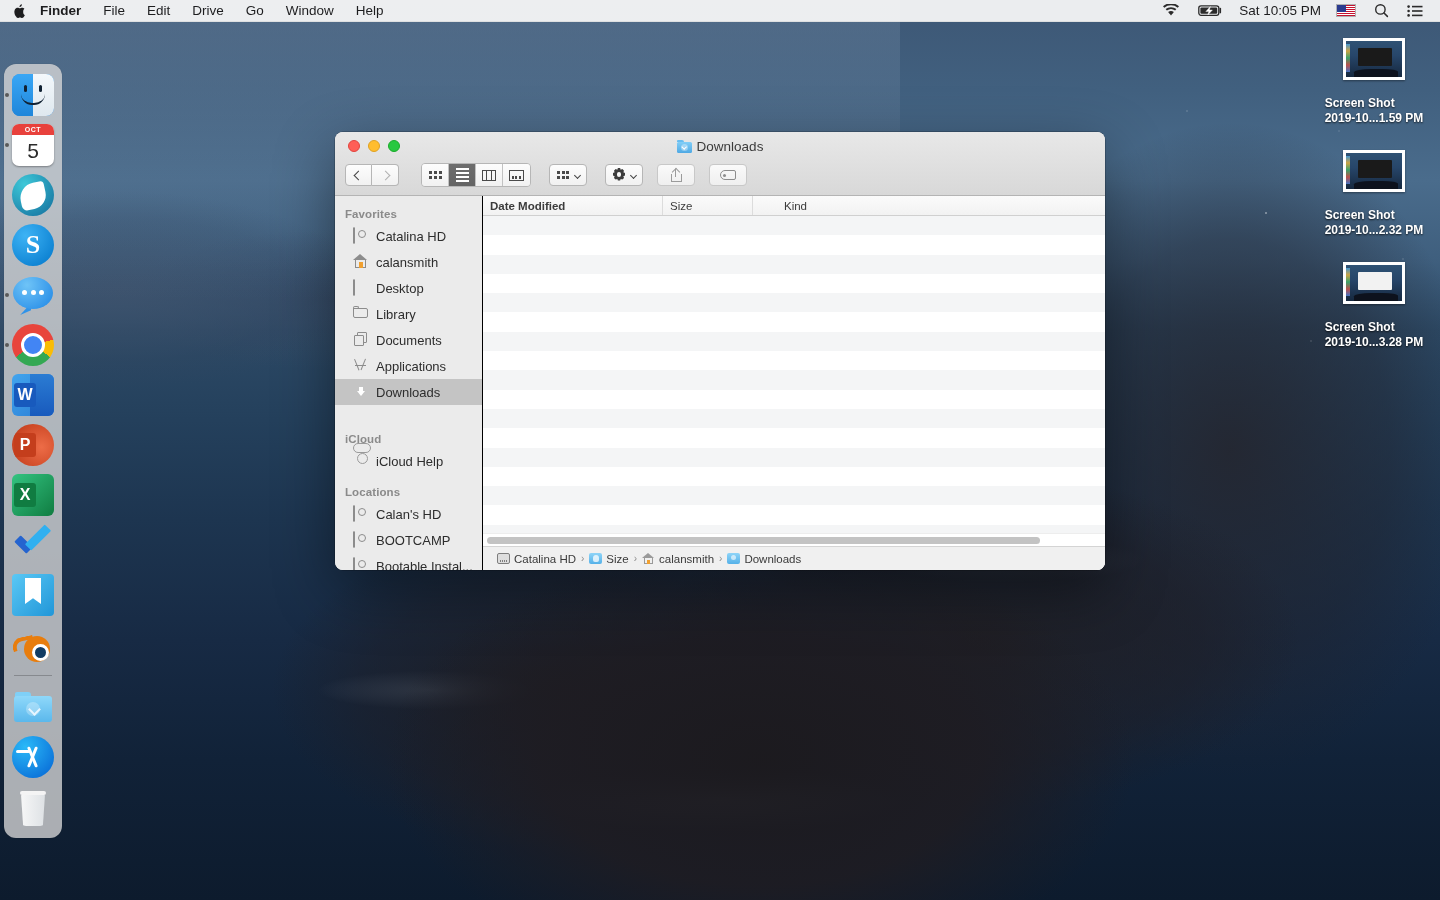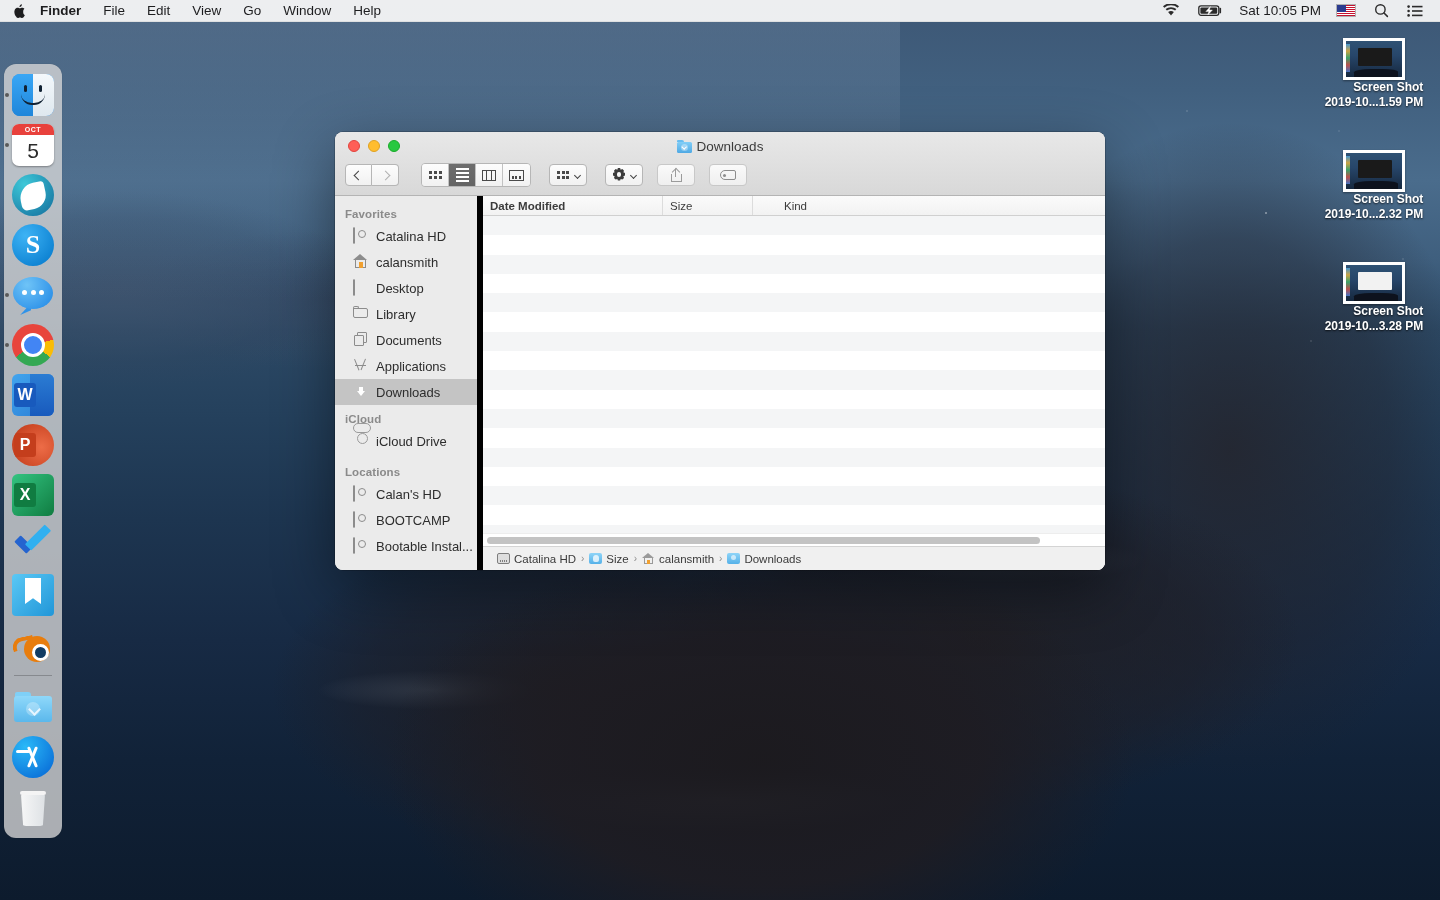--- a/index.html
+++ b/index.html
@@ -193,21 +193,21 @@
      box-shadow: 0 1px 2px rgba(0,0,0,0.4); }
   .desk-icon .thumb .inner { width: 100%; height: 100%; position: relative; overflow: hidden;
      background: linear-gradient(to bottom,#2f5274 0%,#27466a 40%,#16283e 100%); }
   .desk-icon .thumb .inner .mini-dock { position: absolute; left: 0; top: 3px; width: 4px; height: 28px;
      background: linear-gradient(to bottom,#4aa3e0,#e8b23c,#3fb26a,#d6544a,#4a7fd6); opacity: 0.85; }
   .desk-icon .thumb .inner .mini-win { position: absolute; left: 12px; top: 7px; width: 34px; height: 18px;
      background: #1a1a1a; border-radius: 1px; }
   .desk-icon .thumb .inner .mini-win.white { background: #f2f2f2; }
   .desk-icon .thumb .inner .mini-rock { position: absolute; left: 8px; bottom: 0; width: 44px; height: 8px;
      background: rgba(12,16,24,0.9); border-radius: 40% 35% 0 0; }
-  .desk-icon .label { margin-top: 0; text-align: right; color: #fff; font-size: 12px; font-weight: bold;
+  .desk-icon .label { margin-top: 16px; text-align: left; color: #fff; font-size: 12px; font-weight: bold;
      line-height: 15px; text-shadow: 0 1px 2px rgba(0,0,0,0.75); white-space: nowrap; }
 
   
   #finder {
     position: absolute; left: 335px; top: 132px; width: 770px; height: 438px;
     border-radius: 8px; overflow: hidden;
     box-shadow: 0 20px 60px rgba(0,0,0,0.45), 0 0 0 0.5px rgba(0,0,0,0.35);
     z-index: 40;
     display: flex; flex-direction: column;
     background: #fff;
@@ -298,21 +298,21 @@
     border: 0.5px solid #c0c0c0; display: flex; align-items: center; padding: 0 8px; gap: 5px;
   }
   .mag { width: 10px; height: 10px; border: 1.4px solid #7c7c7c; border-radius: 50%; position: relative; flex: 0 0 auto; }
   .mag:after { content:""; position: absolute; right: -4px; bottom: -2.5px; width: 5px; height: 1.4px;
      background: #7c7c7c; transform: rotate(45deg); }
   #search .ph { font-size: 12.5px; color: #9a9a9a; }
 
   #win-body { flex: 1; display: flex; min-height: 0; }
 
   
-  #sidebar { width: 148px; flex: 0 0 148px; background: #ebebeb; border-right: 6px solid #000000;
+  #sidebar { width: 148px; flex: 0 0 148px; background: #ebebeb; border-right: 1px solid #000000;
      padding-top: 8px; overflow: hidden; }
   .sb-head { font-size: 11.5px; color: #8a8a8a; font-weight: bold; padding: 4px 0 3px 10px; letter-spacing: 0.1px; }
   .sb-item { height: 26px; display: flex; align-items: center; gap: 7px; padding-left: 18px;
      font-size: 13px; color: #2d2d2d; }
   .sb-item.sel { background: #c4c4c4; }
   .sb-item .lbl { white-space: nowrap; overflow: hidden; text-overflow: ellipsis; }
   .sb-ic { width: 16px; height: 16px; flex: 0 0 16px; position: relative; }
 
   
   .g-hd { width: 15px; height: 14px; border: 1.3px solid #8c8c8c; border-radius: 2px; position: relative;
@@ -418,21 +418,21 @@
 <div id="menubar">
   <div class="apple">
     <svg width="14" height="16" viewBox="0 0 14 16" aria-hidden="true">
       <path d="M11.2 8.4c0-1.6 1.1-2.5 1.2-2.6-0.6-1-1.7-1.1-2-1.1-1.1-0.1-2 0.6-2.5 0.6-0.5 0-1.3-0.6-2.2-0.6-1.1 0-2.2 0.7-2.8 1.7-1.2 2.1-0.3 5.2 0.9 6.9 0.6 0.8 1.2 1.7 2.1 1.7 0.8 0 1.1-0.5 2.1-0.5 1 0 1.3 0.5 2.1 0.5 0.9 0 1.5-0.8 2.1-1.7 0.4-0.6 0.6-1.2 0.7-1.3-0.1 0-1.7-0.7-1.7-2.6z" fill="#1d1d1f"></path>
       <path d="M9.3 3.2c0.4-0.5 0.7-1.2 0.6-1.9-0.6 0-1.4 0.4-1.8 0.9-0.4 0.5-0.7 1.2-0.6 1.8 0.7 0.1 1.4-0.3 1.8-0.8z" fill="#1d1d1f"></path>
     </svg>
   </div>
   <div class="mi app-name">Finder</div>
   <div class="mi">File</div>
   <div class="mi">Edit</div>
-  <div class="mi">View</div>
+  <div class="mi">Drive</div>
   <div class="mi">Go</div>
   <div class="mi">Window</div>
   <div class="mi">Help</div>
   <div class="spacer"></div>
   <div class="right">
     <div class="status">
       <svg width="18" height="13" viewBox="0 0 18 13">
         <path d="M9 11.4l1.9-2.3a2.9 2.9 0 0 0-3.8 0L9 11.4z" fill="#2b2b2b"></path>
         <path d="M3.6 5.1a8.4 8.4 0 0 1 10.8 0l-1.3 1.5a6.5 6.5 0 0 0-8.2 0L3.6 5.1z" fill="#2b2b2b"></path>
         <path d="M1 2.2a12.3 12.3 0 0 1 16 0l-1.3 1.5a10.4 10.4 0 0 0-13.4 0L1 2.2z" fill="#2b2b2b"></path>
@@ -763,25 +763,25 @@
           <span class="g-apps"><i class="la"></i><i class="ra"></i><i class="cr"></i></span>
         </span>
         <span class="lbl">Applications</span>
       </div>
 
       <div class="sb-item sel">
         <span class="sb-ic"><span class="g-dl"></span></span>
         <span class="lbl">Downloads</span>
       </div>
 
-      <div class="sb-head" style="margin-top:4px">iCloud</div>
+      <div class="sb-head" style="margin-top:24px">iCloud</div>
 
       <div class="sb-item">
         <span class="sb-ic"><span class="g-cloud"></span></span>
-        <span class="lbl">iCloud Drive</span>
+        <span class="lbl">iCloud Help</span>
       </div>
 
       <div class="sb-head" style="margin-top:8px">Locations</div>
 
       <div class="sb-item">
         <span class="sb-ic"><span class="g-hd"></span></span>
         <span class="lbl">Calan's HD</span>
       </div>
 
       <div class="sb-item">

